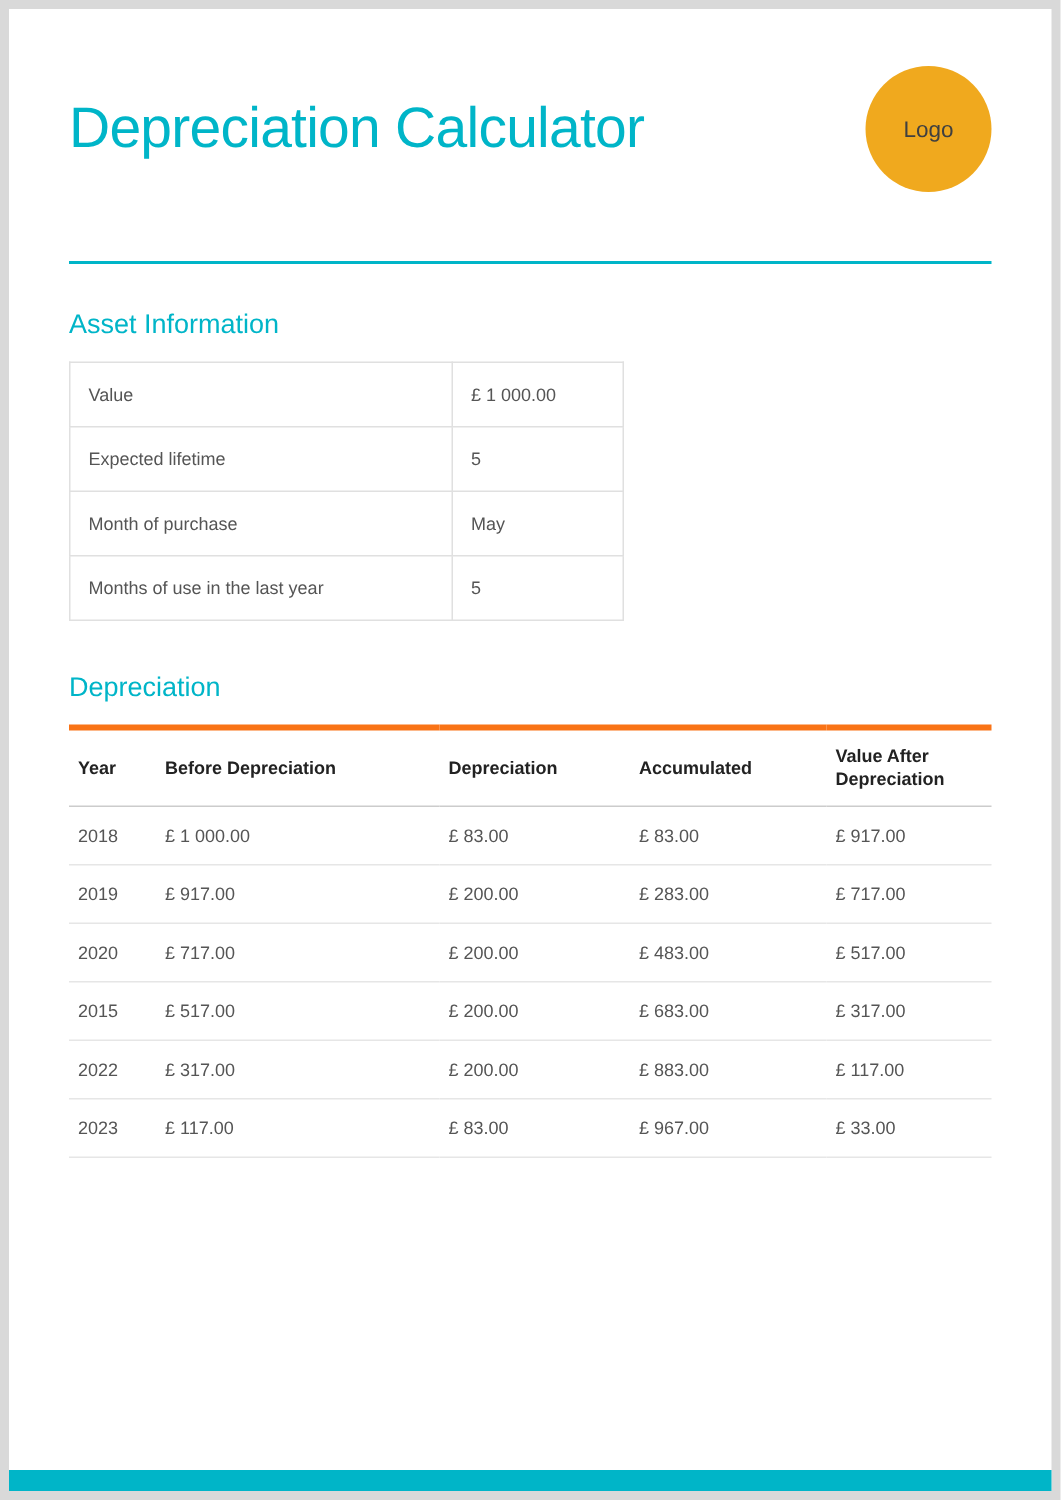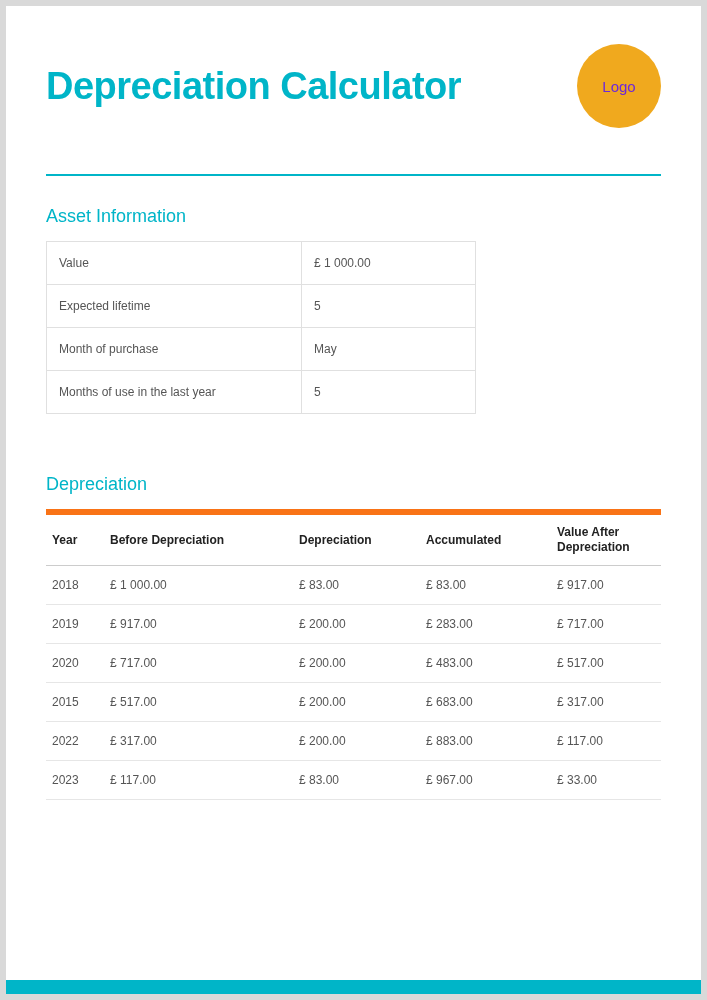--- a/index.html
+++ b/index.html
@@ -19,63 +19,63 @@
   }
   .header {
     display: flex;
     align-items: center;
     justify-content: space-between;
     margin-bottom: 46px;
   }
   .title {
     color: #00b5c8;
     font-size: 38px;
-    font-weight: bold;
+    font-weight: normal;
     letter-spacing: -0.5px;
   }
   .logo {
     width: 84px;
     height: 84px;
     border-radius: 50%;
     background: #f0a91e;
     display: flex;
     align-items: center;
     justify-content: center;
-    color: #6d28d9;
+    color: #404040;
     font-size: 15px;
   }
   .divider {
     height: 2px;
     background: #00b5c8;
     margin-bottom: 30px;
   }
   .section-title {
     color: #00b5c8;
     font-size: 18px;
     font-weight: normal;
     margin-bottom: 14px;
   }
   .asset-table {
     border-collapse: collapse;
-    width: 430px;
-    margin-bottom: 60px;
+    width: 370px;
+    margin-bottom: 34px;
   }
   .asset-table td {
     border: 1px solid #e0e0e0;
     padding: 14px 12px;
     font-size: 12px;
     color: #555;
   }
   .asset-table td:first-child { width: 255px; }
   .dep-table {
     width: 100%;
     border-collapse: collapse;
   }
   .dep-table thead tr {
-    border-top: 6px solid #f97316;
+    border-top: 4px solid #f97316;
     border-bottom: 1px solid #ccc;
     margin-left: 40px;
   }
   .dep-table th {
     text-align: left;
     font-size: 12px;
     font-weight: bold;
     color: #222;
     padding: 10px 6px;
   }

